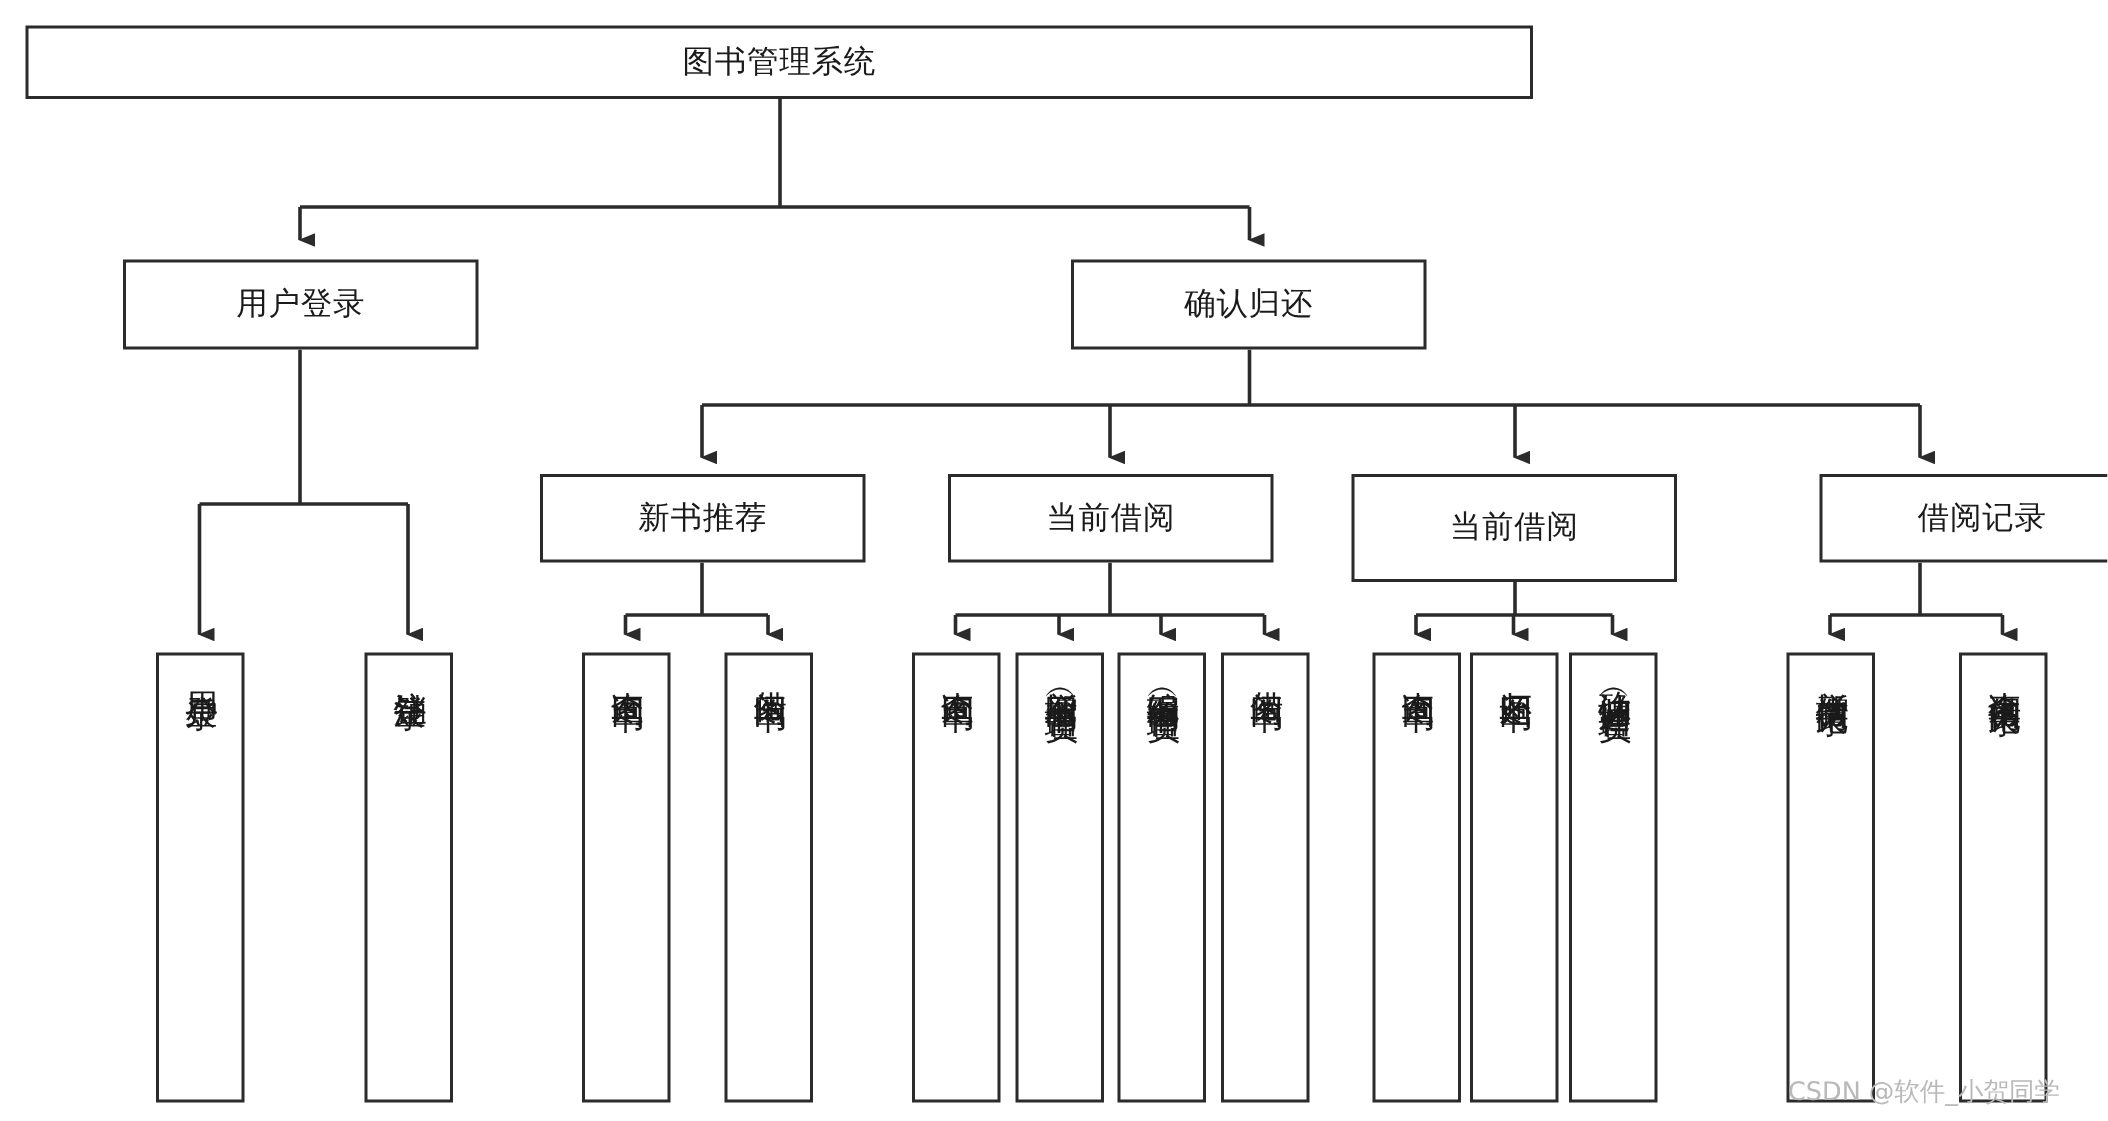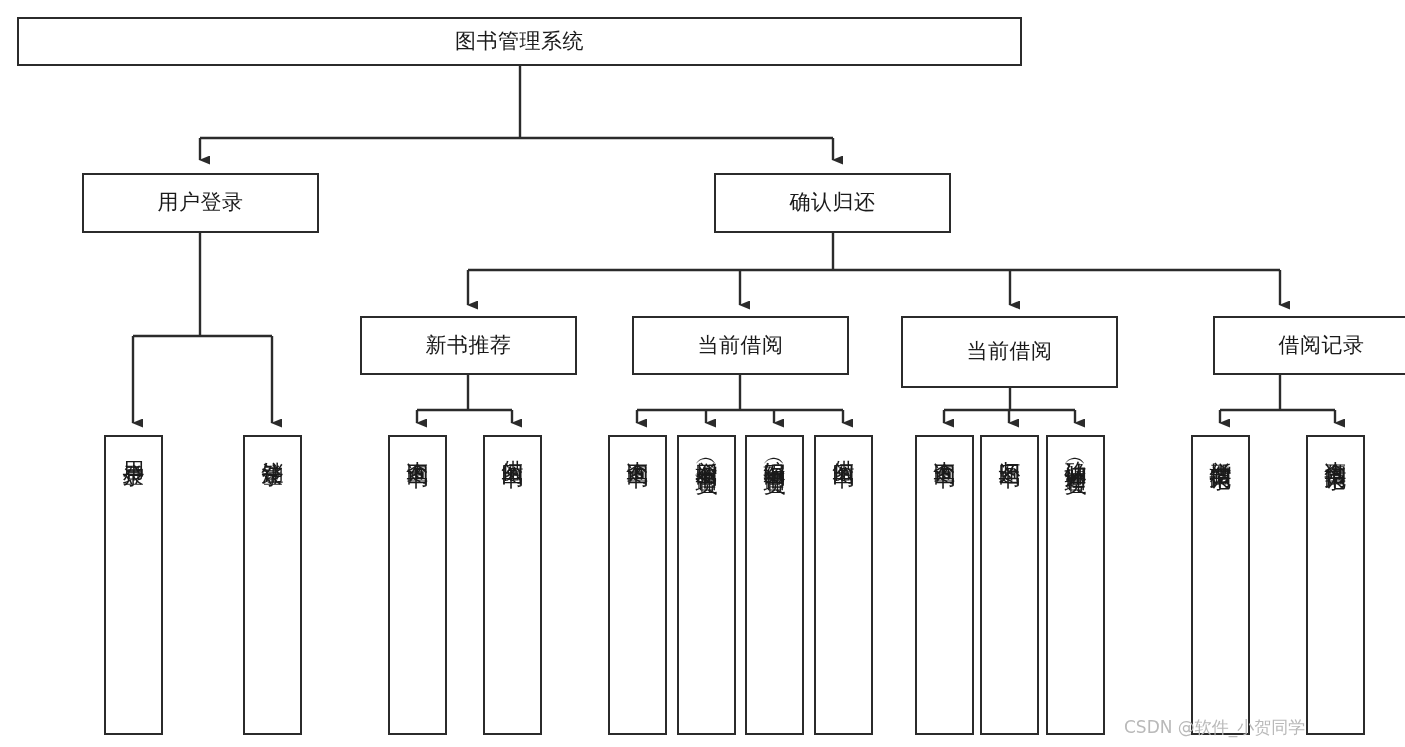--- a/index.html
+++ b/index.html
@@ -178,15 +178,15 @@
     <span class="label">确认归还（管理员）</span>
   </div>
 
   <div class="node vert" style="left:1191px; top:435px; width:59px; height:300px;">
     <span class="label">新增借阅记录</span>
   </div>
   <div class="node vert" style="left:1306px; top:435px; width:59px; height:300px;">
     <span class="label">查询借阅记录</span>
   </div>
 
-  <div class="watermark" style="left:1124px; top:716px;">CSDN @软件_小贺同学</div>
+  <div class="watermark" style="left:1192px; top:716px;">CSDN @软件_小贺同学</div>
 
 </div>
 
 </body></html>

